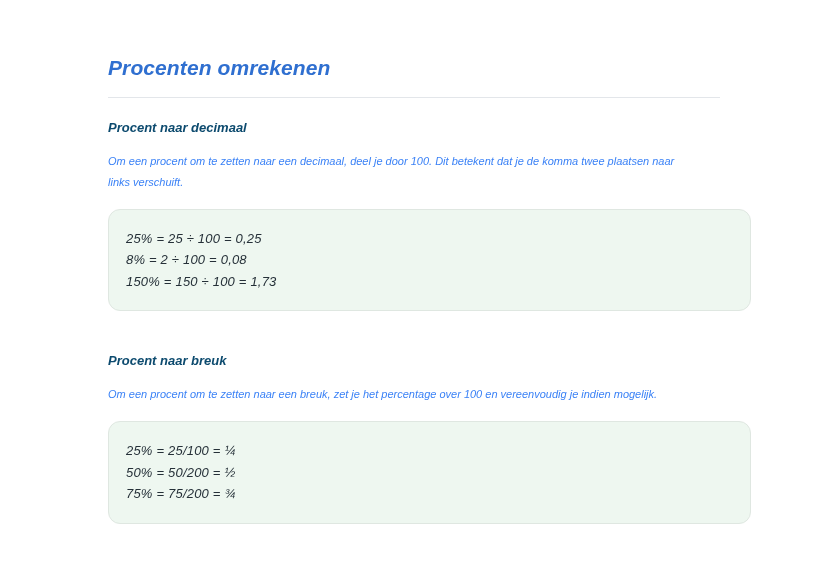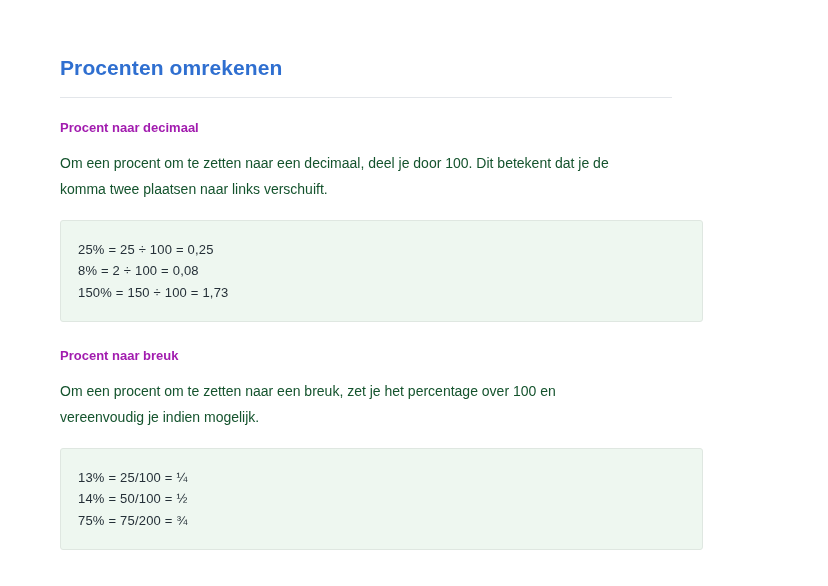--- a/index.html
+++ b/index.html
@@ -11,21 +11,22 @@
     height: 586px;
     background: #ffffff;
     font-family: "Liberation Sans", sans-serif;
     color: #1f2933;
     overflow: hidden;
   }
   .page {
     box-sizing: border-box;
     width: 821px;
     height: 586px;
-    padding: 44px 78px 0 60px;
+    padding: 44px 78px 0 108px;
+    font-style: italic;
   }
   .doc-title {
     font-size: 21px;
     font-weight: bold;
     color: #2f6fd0;
     letter-spacing: 0.1px;
     margin: 10px 0 0 0;
     line-height: 1.3;
   }
   .title-rule {
@@ -33,48 +34,48 @@
     border-top: 1px solid #e3e6ea;
     margin: 16px 0 0 0;
     width: 612px;
   }
   .section {
     margin-top: 22px;
   }
   .section-heading {
     font-size: 13px;
     font-weight: bold;
-    color: #a21caf;
+    color: #0c4a6e;
     margin: 0 0 14px 0;
     line-height: 1.3;
   }
   .paragraph {
-    font-size: 14px;
+    font-size: 11px;
     line-height: 1.85;
-    color: #14532d;
+    color: #3b82f6;
     margin: 0;
     max-width: 578px;
   }
   .example-box {
     box-sizing: border-box;
     margin-top: 17px;
     width: 643px;
     background: #eef7f0;
     border: 1px solid #dfe7e1;
-    border-radius: 3px;
+    border-radius: 12px;
     padding: 18px 0 18px 17px;
   }
   .example-line {
     font-size: 13px;
     line-height: 1.65;
     color: #253038;
     letter-spacing: 0.2px;
   }
   .section-2 {
-    margin-top: 26px;
+    margin-top: 42px;
   }
 </style>
 </head>
 <body>
 
 <div class="page">
 
   <h1 class="doc-title">Procenten omrekenen</h1>
   <hr class="title-rule">
 
@@ -85,19 +86,19 @@
       <div class="example-line">25% = 25 ÷ 100 = 0,25</div>
       <div class="example-line">8% = 2 ÷ 100 = 0,08</div>
       <div class="example-line">150% = 150 ÷ 100 = 1,73</div>
     </div>
   </section>
 
   <section class="section section-2">
     <h2 class="section-heading">Procent naar breuk</h2>
     <p class="paragraph">Om een procent om te zetten naar een breuk, zet je het percentage over 100 en vereenvoudig je indien mogelijk.</p>
     <div class="example-box">
-      <div class="example-line">13% = 25/100 = ¼</div>
-      <div class="example-line">14% = 50/100 = ½</div>
+      <div class="example-line">25% = 25/100 = ¼</div>
+      <div class="example-line">50% = 50/200 = ½</div>
       <div class="example-line">75% = 75/200 = ¾</div>
     </div>
   </section>
 
 </div>
 
 </body></html>

